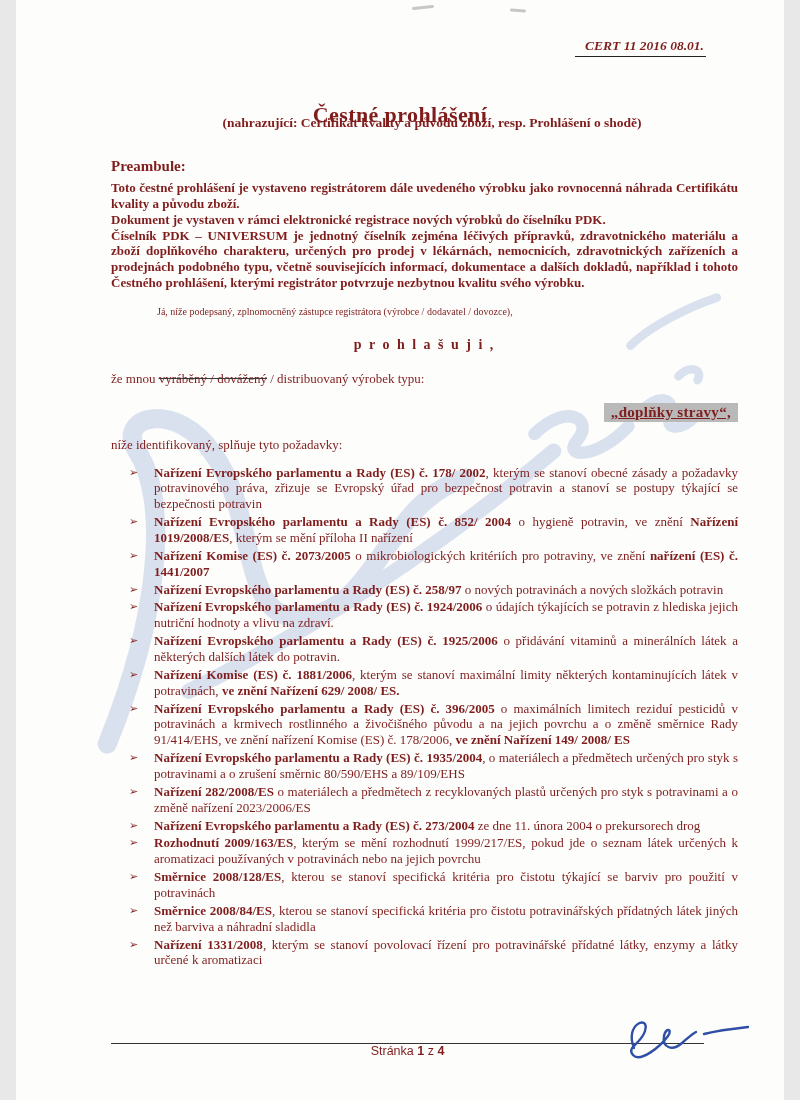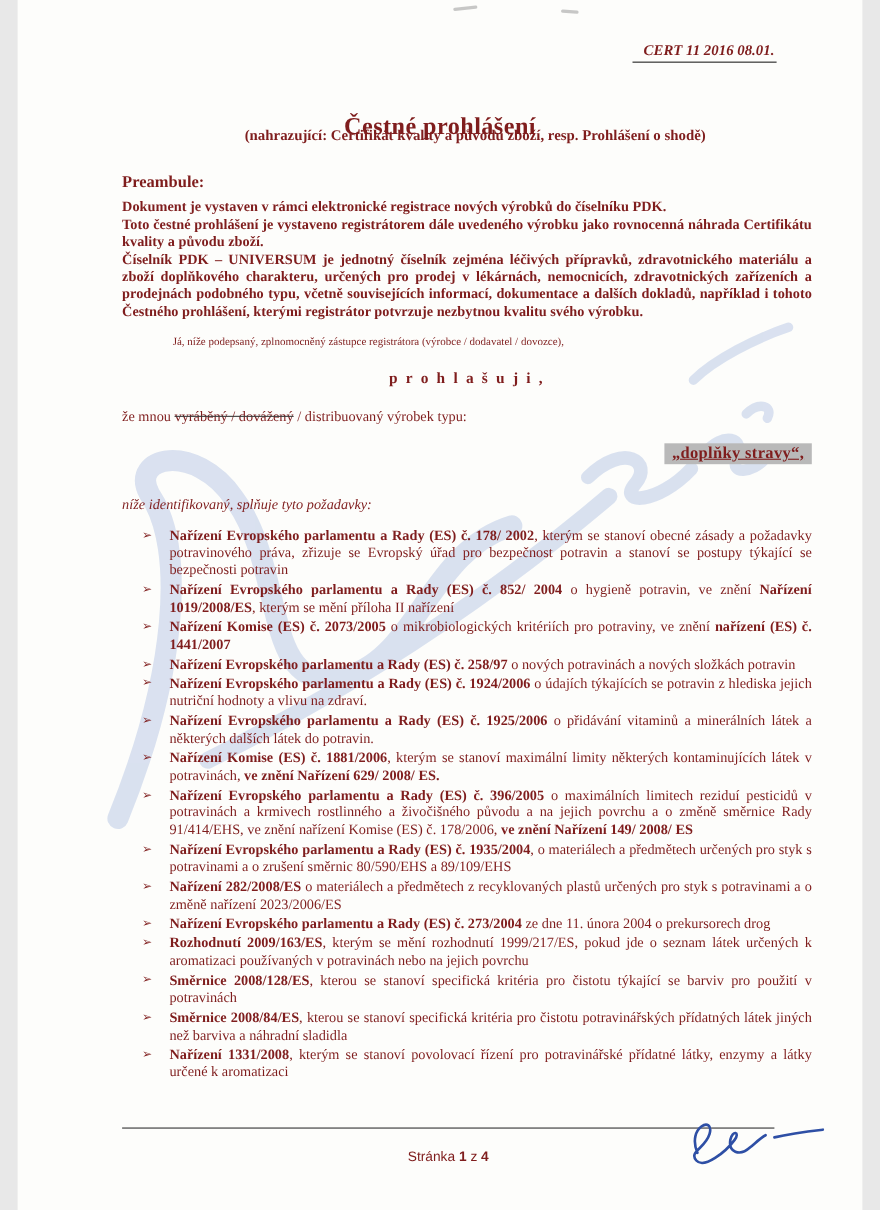--- a/index.html
+++ b/index.html
@@ -15,27 +15,27 @@
             font-weight:bold;font-size:13.5px;margin-left:32px;}
   .content{position:absolute;top:158px;left:95px;width:627px;}
   .pre-head{font-size:15px;font-weight:bold;margin:0 0 5px 0;}
   .pre-p{margin:0;font-weight:bold;font-size:13px;line-height:1.22;text-align:justify;}
   .intro{margin:15px 0 0 0;font-size:10px;line-height:1.25;text-indent:46px;}
   .verb{margin:18px 0 0 0;text-align:center;font-weight:bold;font-size:14px;letter-spacing:2px;}
   .product-line{margin:18px 0 16px 0;font-size:13px;}
   .product-wrap{margin:11px 0 0 0;text-align:right;}
   .product{display:inline-block;background:#b9b9b9;font-weight:bold;font-size:15px;
            text-decoration:underline;padding:1px 7px;letter-spacing:.3px;}
-  .req-intro{margin:29px 0 0 0;font-size:13px;font-style:italic;}
+  .req-intro{margin:15px 0 0 0;font-size:13px;}
   .req-list{margin:12px 0 0 18px;}
   .req-item{display:flex;margin:0 0 2px 0;}
   .bullet{flex:none;width:25px;font-size:11px;padding-top:1px;}
   .req-text{flex:1;font-size:13px;line-height:1.22;text-align:justify;}
   .footer{position:absolute;left:95px;right:80px;bottom:42px;border-top:1.2px solid #333;
-          text-align:center;padding-top:18px;font-family:"Liberation Sans",sans-serif;font-size:12.5px;}
+          text-align:center;padding-top:0;font-family:"Liberation Sans",sans-serif;font-size:12.5px;}
   .watermark{position:absolute;inset:0;pointer-events:none;}
   .signature{position:absolute;right:26px;bottom:22px;width:150px;height:74px;pointer-events:none;}
   .artifact{position:absolute;background:#9a9a9a;opacity:.55;border-radius:2px;}
   .a1{top:6px;left:396px;width:22px;height:3px;transform:rotate(-6deg);}
   .a2{top:9px;left:494px;width:16px;height:3px;transform:rotate(4deg);}
 </style>
 </head>
 <body>
 
 <div class="page">
@@ -54,22 +54,22 @@
   <div class="artifact a1"></div>
   <div class="artifact a2"></div>
 
   <div class="ref">CERT 11 2016 08.01.</div>
 
   <div class="title">Čestné prohlášení</div>
   <div class="subtitle">(nahrazující: Certifikát kvality a původu zboží, resp. Prohlášení o shodě)</div>
 
   <div class="content">
     <p class="pre-head">Preambule:</p>
+    <p class="pre-p">Toto čestné prohlášení je vystaveno registrátorem dále uvedeného výrobku jako rovnocenná náhrada Certifikátu kvality a původu zboží.</p>
     <p class="pre-p">Dokument je vystaven v rámci elektronické registrace nových výrobků do číselníku PDK.</p>
-    <p class="pre-p">Toto čestné prohlášení je vystaveno registrátorem dále uvedeného výrobku jako rovnocenná náhrada Certifikátu kvality a původu zboží.</p>
     <p class="pre-p">Číselník PDK – UNIVERSUM je jednotný číselník zejména léčivých přípravků, zdravotnického materiálu a zboží doplňkového charakteru, určených pro prodej v lékárnách, nemocnicích, zdravotnických zařízeních a prodejnách podobného typu, včetně souvisejících informací, dokumentace a dalších dokladů, například i tohoto Čestného prohlášení, kterými registrátor potvrzuje nezbytnou kvalitu svého výrobku.</p>
 
     <p class="intro">Já, níže podepsaný, zplnomocněný zástupce registrátora (výrobce / dodavatel / dovozce),</p>
 
     <p class="verb">p r o h l a š u j i ,</p>
 
     <p class="product-line"><span>že mnou </span><span class="strike">vyráběný / dovážený</span><span> / distribuovaný výrobek typu:</span></p>
 
     <div class="product-wrap">
       <span class="product">„doplňky stravy“,</span>

